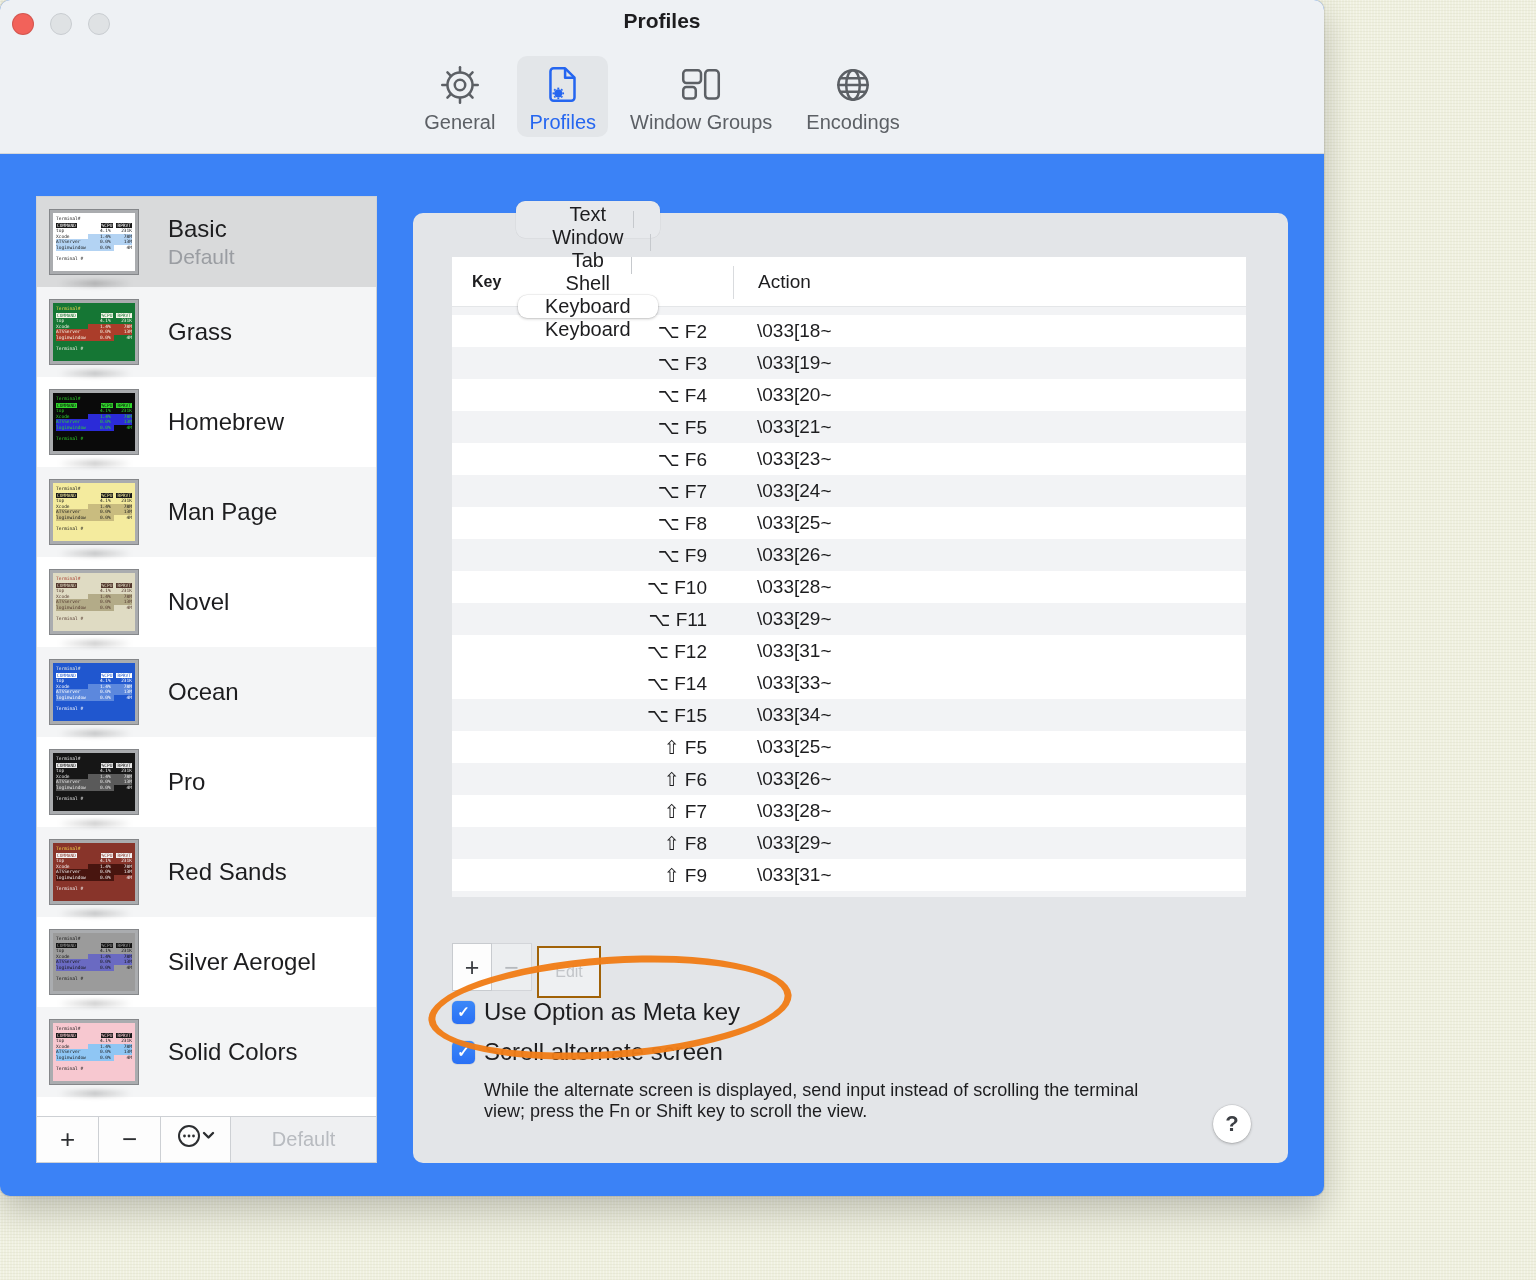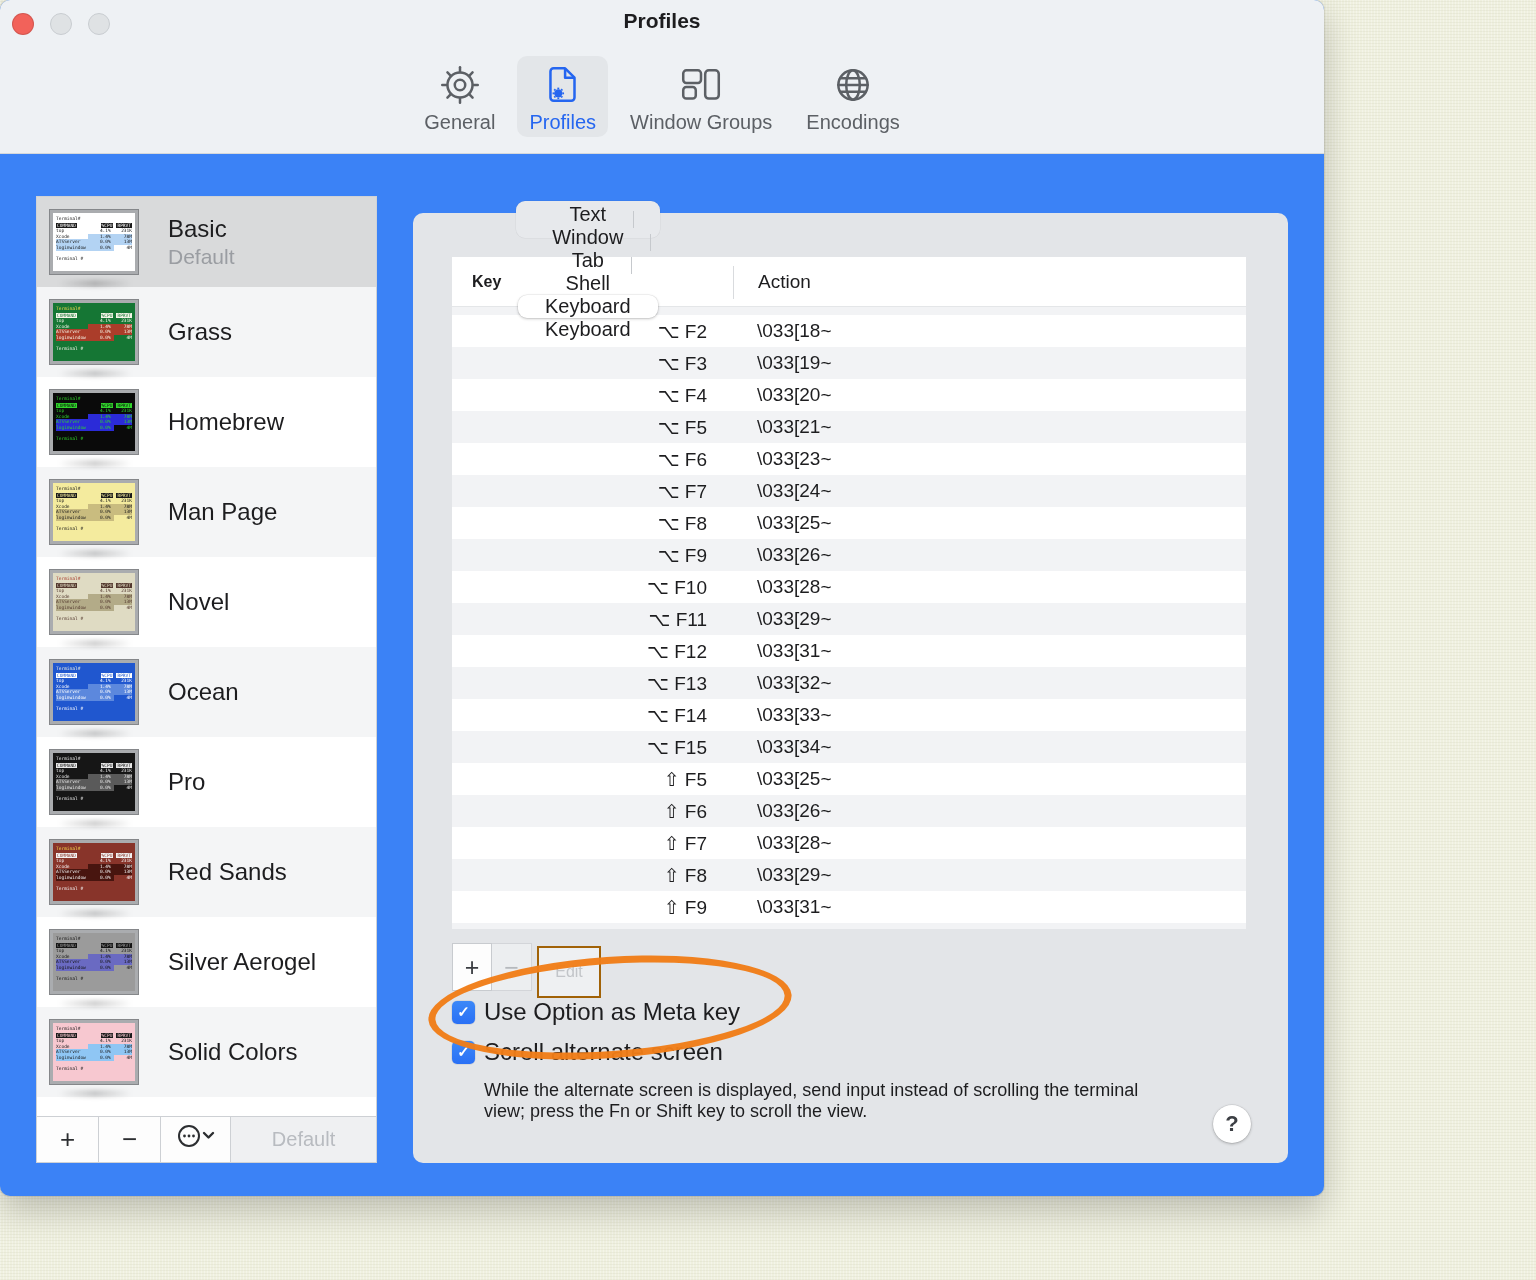--- a/index.html
+++ b/index.html
@@ -730,24 +730,20 @@
     <div class="cell-action">\033[28~</div>
   </div>
           <div class="kv-row alt">
     <div class="cell-key">⌥ F11</div>
     <div class="cell-action">\033[29~</div>
   </div>
           <div class="kv-row">
     <div class="cell-key">⌥ F12</div>
     <div class="cell-action">\033[31~</div>
   </div>
-          <div class="kv-row alt">
-    <div class="cell-key">⌥ F13</div>
-    <div class="cell-action">\033[32~</div>
-  </div>
           <div class="kv-row">
     <div class="cell-key">⌥ F14</div>
     <div class="cell-action">\033[33~</div>
   </div>
           <div class="kv-row alt">
     <div class="cell-key">⌥ F15</div>
     <div class="cell-action">\033[34~</div>
   </div>
           <div class="kv-row">
     <div class="cell-key">⇧ F5</div>

